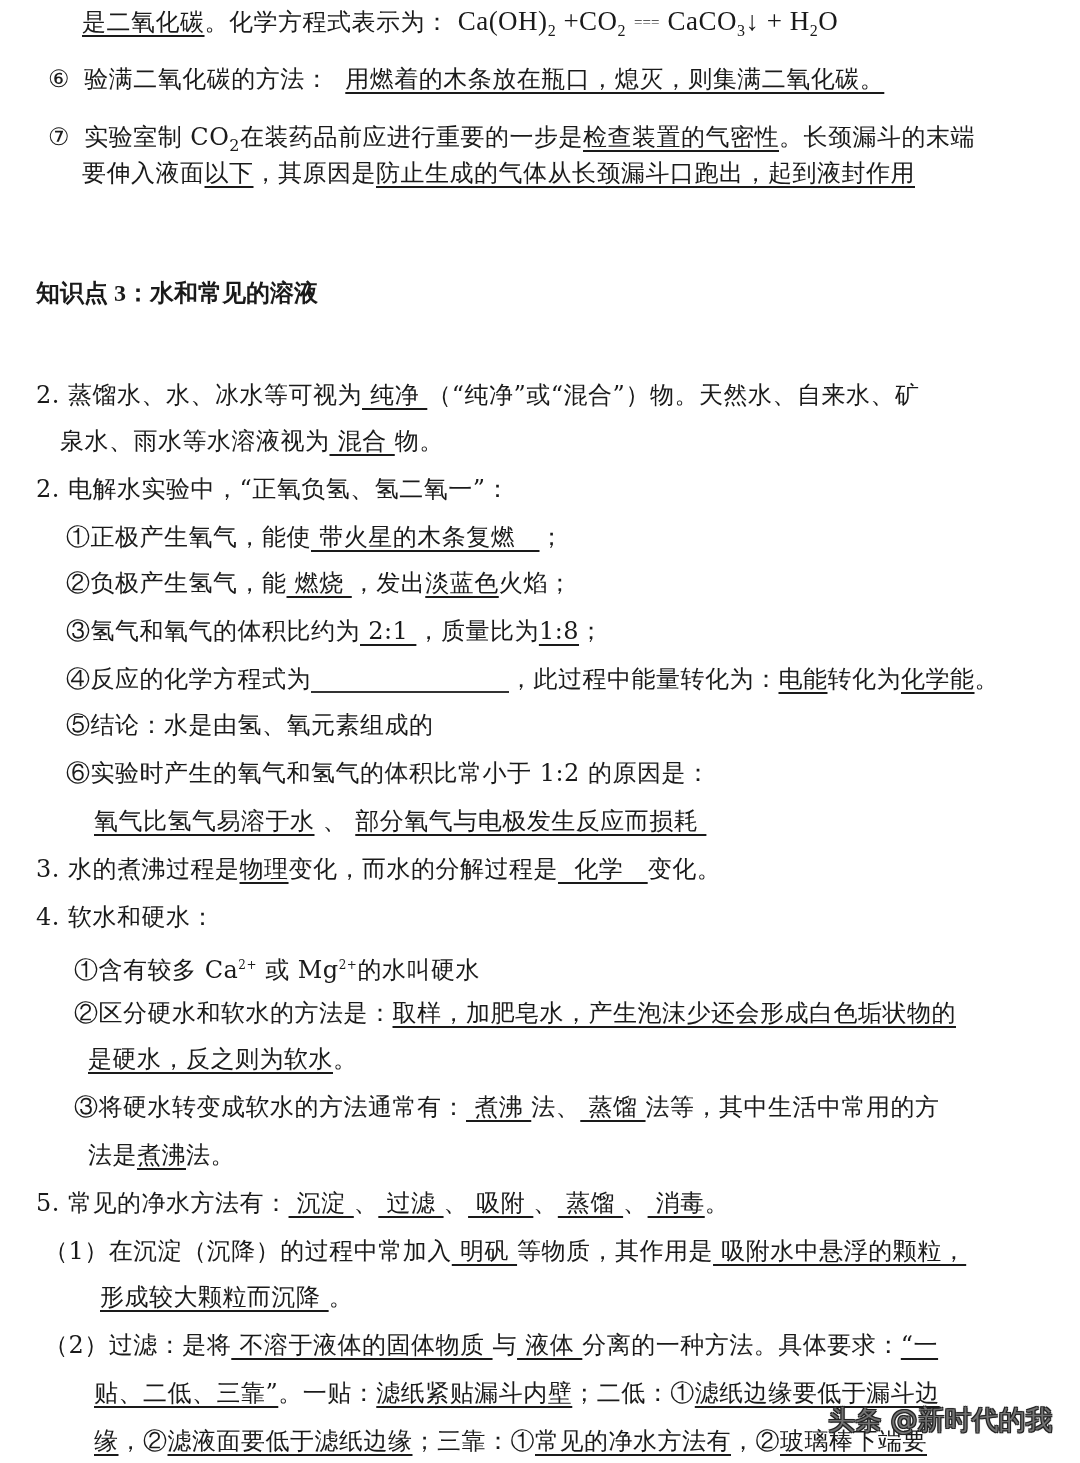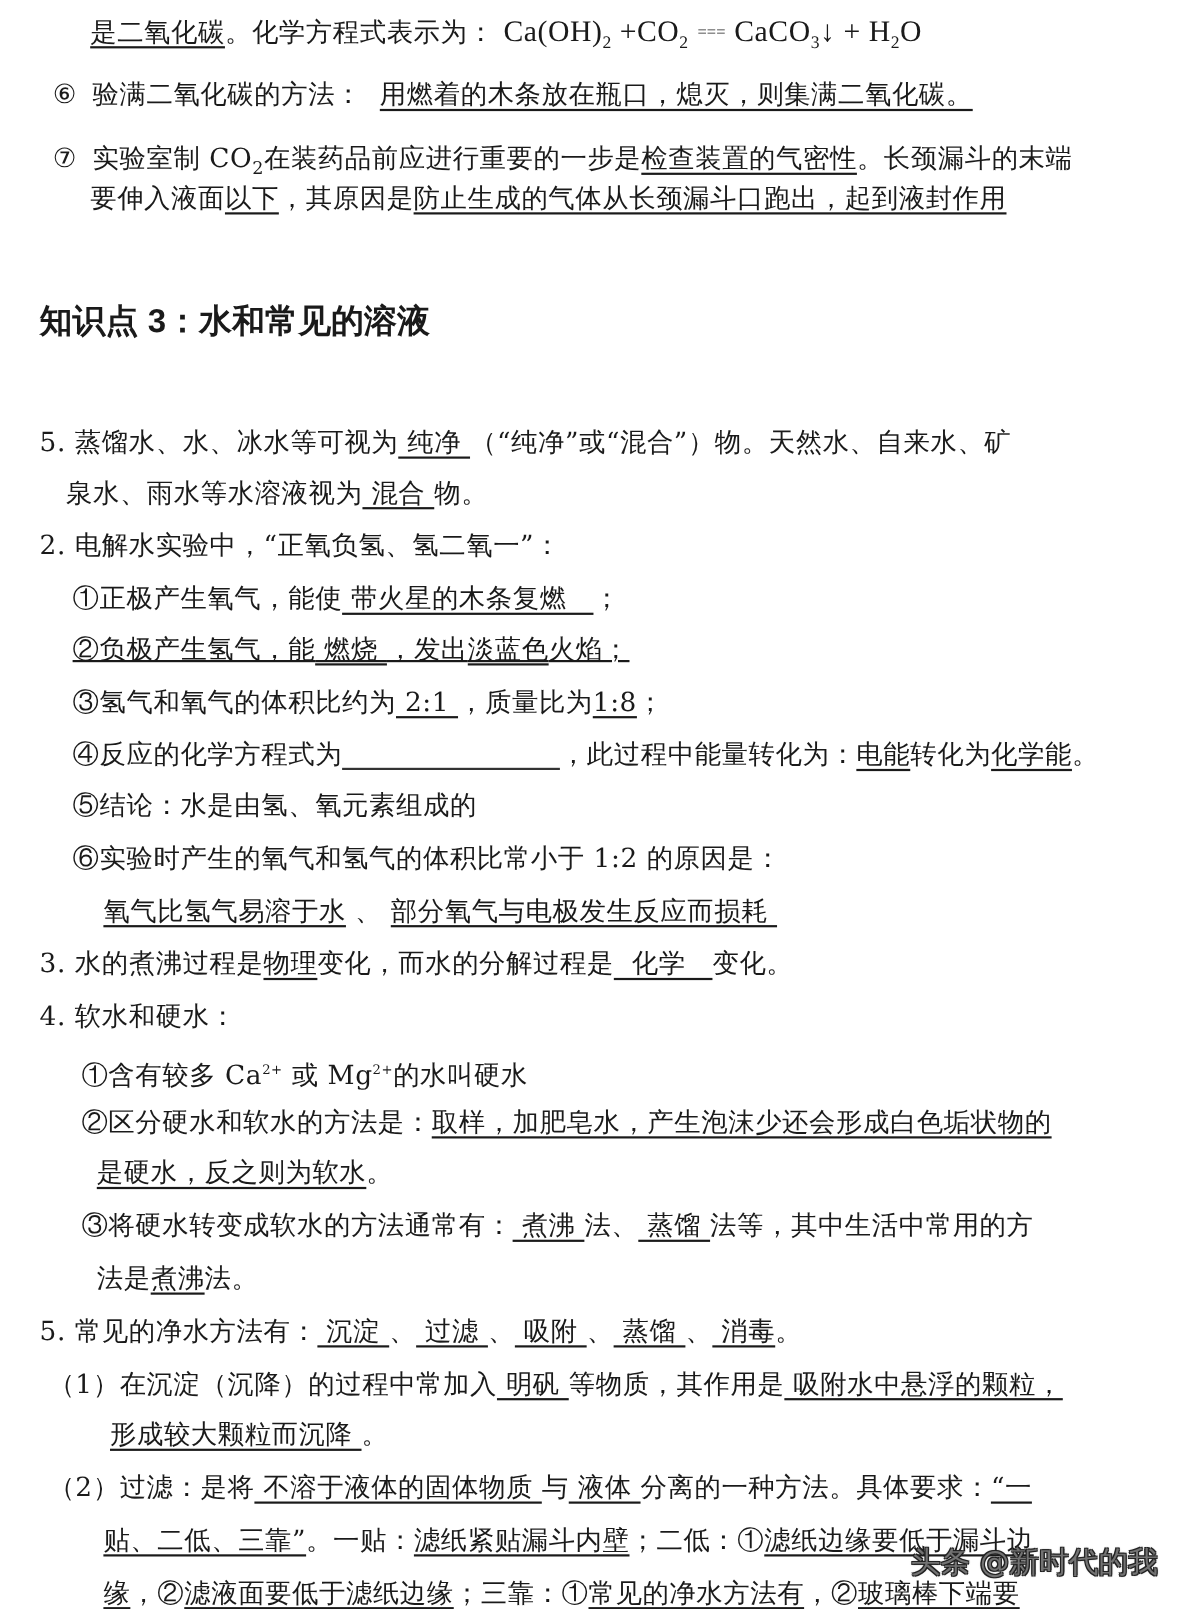--- a/index.html
+++ b/index.html
@@ -1,24 +1,24 @@
 <!DOCTYPE html>
 <html><head>
 <meta charset="utf-8">
 <style>
   html, body { margin:0; padding:0; background:#ffffff; }
   body {
     width:1080px; height:1463px; position:relative; overflow:hidden;
     font-family: "DejaVu Serif", "Liberation Serif", serif;
     color:#1a1a1a;
   }
-  .line { position:absolute; white-space:nowrap; font-size:24px; line-height:48px; letter-spacing:0.5px; }
+  .line { position:absolute; white-space:nowrap; font-size:24px; line-height:35px; letter-spacing:0.5px; }
   .u { text-decoration: underline; text-decoration-thickness:2px; text-underline-offset:5px; }
   .blank { display:inline-block; border-bottom:2px solid #333; vertical-align:-6px; height:28px; }
-  .heading { position:absolute; font-family:Liberation Sans, sans-serif; font-weight:bold; font-size:30px; line-height:34px; }
+  .heading { position:absolute; font-family:Liberation Serif, serif; font-weight:bold; font-size:24px; line-height:34px; }
   .formula { font-family:"Liberation Serif","DejaVu Serif",serif; font-size:27px; }
   .eq { font-size:15px; letter-spacing:0; vertical-align:3px; margin:0 8px; }
   sub { font-size:16px; }
   sup { font-size:12px; }
   .watermark {
     position:absolute; left:828px; top:1402px; font-family:"DejaVu Sans","Liberation Sans",sans-serif;
     font-size:27px; color:#737373; 
     text-shadow: -1px -1px 0 #222, 1px -1px 0 #222, -1px 1px 0 #222, 1px 1px 0 #222, 0 0 2px #000;
     letter-spacing:0px;
   }
@@ -41,31 +41,31 @@
   <span>⑦</span>
   <span style="margin-left:6px;">实验室制 CO</span><sub>2</sub><span>在装药品前应进行重要的一步是</span><span class="u">检查装置的气密性</span><span>。长颈漏斗的末端</span>
 </div>
 <div class="line" style="left:82px; top:156px;">
   <span>要伸入液面</span><span class="u">以下</span><span>，其原因是</span><span class="u">防止生成的气体从长颈漏斗口跑出，起到液封作用</span>
 </div>
 
 <div class="heading" style="left:36px; top:276px;">知识点 3：水和常见的溶液</div>
 
 <div class="line" style="left:36px; top:378px;">
-  <span>5. 蒸馏水、水、冰水等可视为</span><span class="u"> 纯净 </span><span>（“纯净”或“混合”）物。天然水、自来水、矿</span>
+  <span>2. 蒸馏水、水、冰水等可视为</span><span class="u"> 纯净 </span><span>（“纯净”或“混合”）物。天然水、自来水、矿</span>
 </div>
 <div class="line" style="left:60px; top:424px;">
   <span>泉水、雨水等水溶液视为</span><span class="u"> 混合 </span><span>物。</span>
 </div>
 
 <div class="line" style="left:36px; top:472px;">2. 电解水实验中，“正氧负氢、氢二氧一”：</div>
 <div class="line" style="left:66px; top:520px;">
   <span>①正极产生氧气，能使</span><span class="u" style="white-space:pre;"> 带火星的木条复燃   </span><span>；</span>
 </div>
-<div class="line" style="left:66px; top:566px;text-decoration:underline;">
+<div class="line" style="left:66px; top:566px;">
   <span>②负极产生氢气，能</span><span class="u"> 燃烧 </span><span>，发出</span><span class="u">淡蓝色</span><span>火焰；</span>
 </div>
 <div class="line" style="left:66px; top:614px;">
   <span>③氢气和氧气的体积比约为</span><span class="u"> 2:1 </span><span>，质量比为</span><span class="u">1:8</span><span>；</span>
 </div>
 <div class="line" style="left:66px; top:662px;">
   <span>④反应的化学方程式为</span><span class="blank" style="width:198px;"></span><span>，此过程中能量转化为：</span><span class="u">电能</span><span>转化为</span><span class="u">化学能</span><span>。</span>
 </div>
 <div class="line" style="left:66px; top:708px;">⑤结论：水是由氢、氧元素组成的</div>
 <div class="line" style="left:66px; top:756px;">⑥实验时产生的氧气和氢气的体积比常小于 1:2 的原因是：</div>

